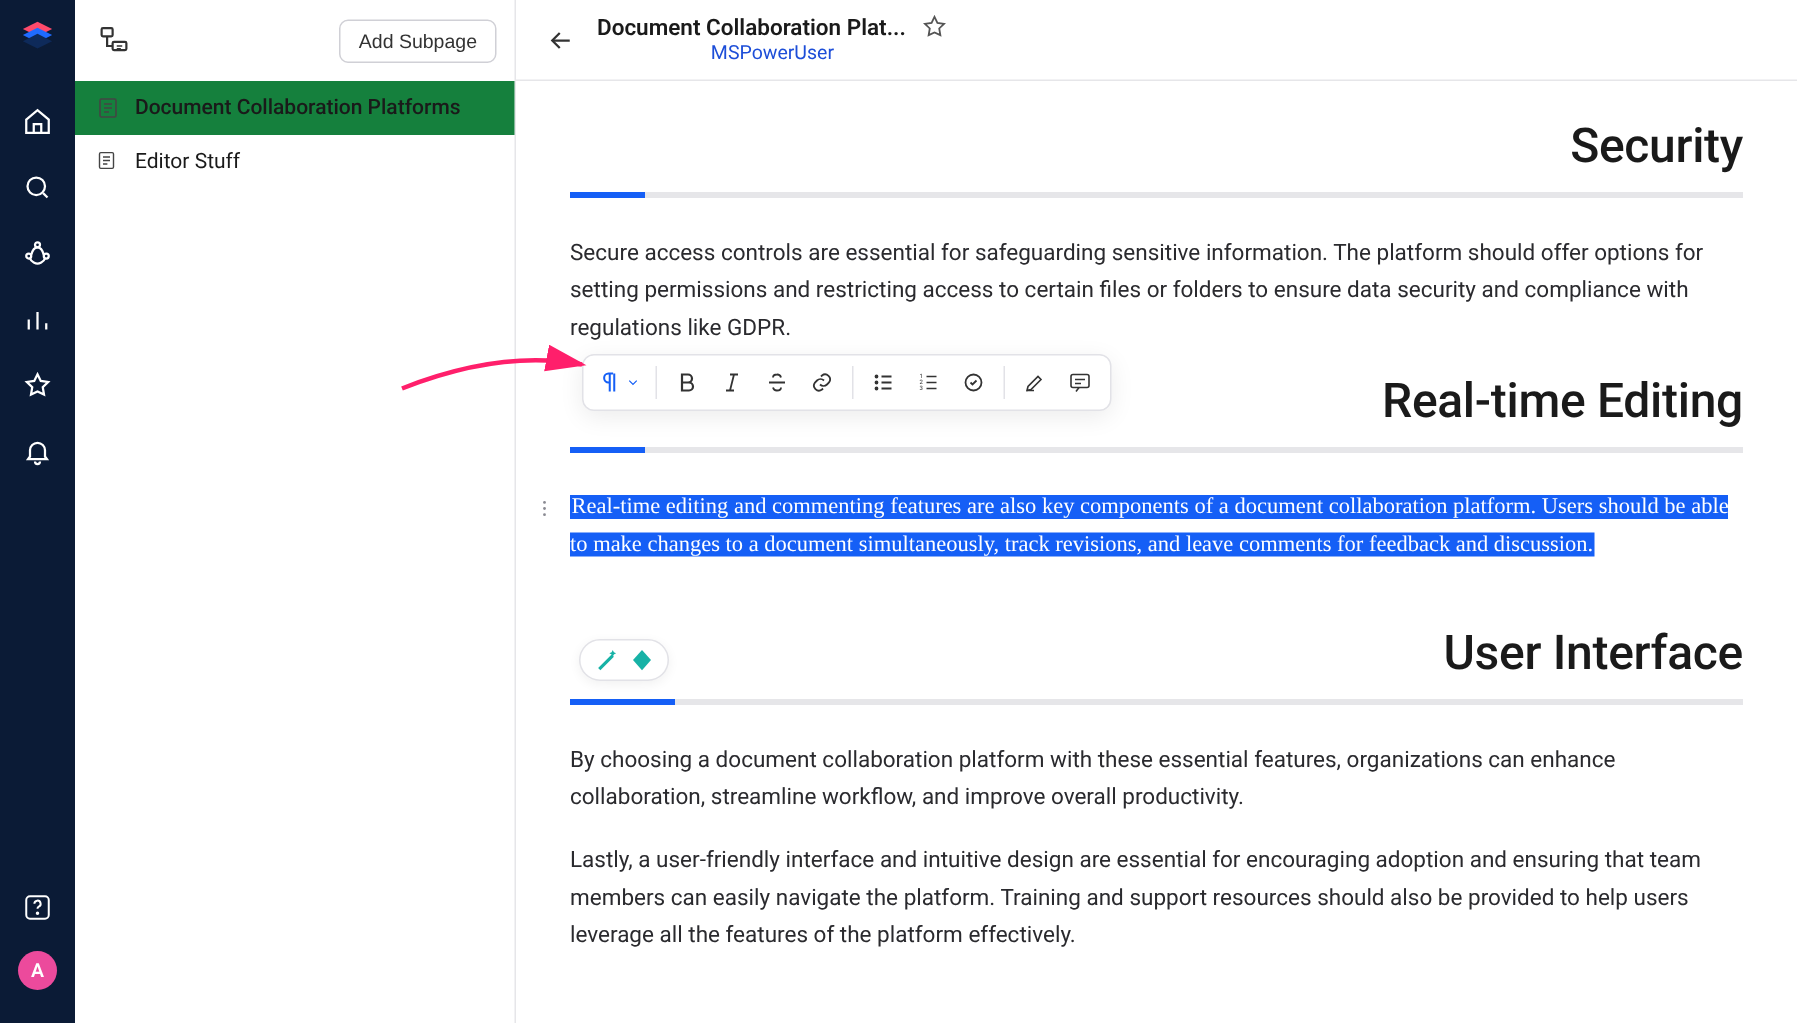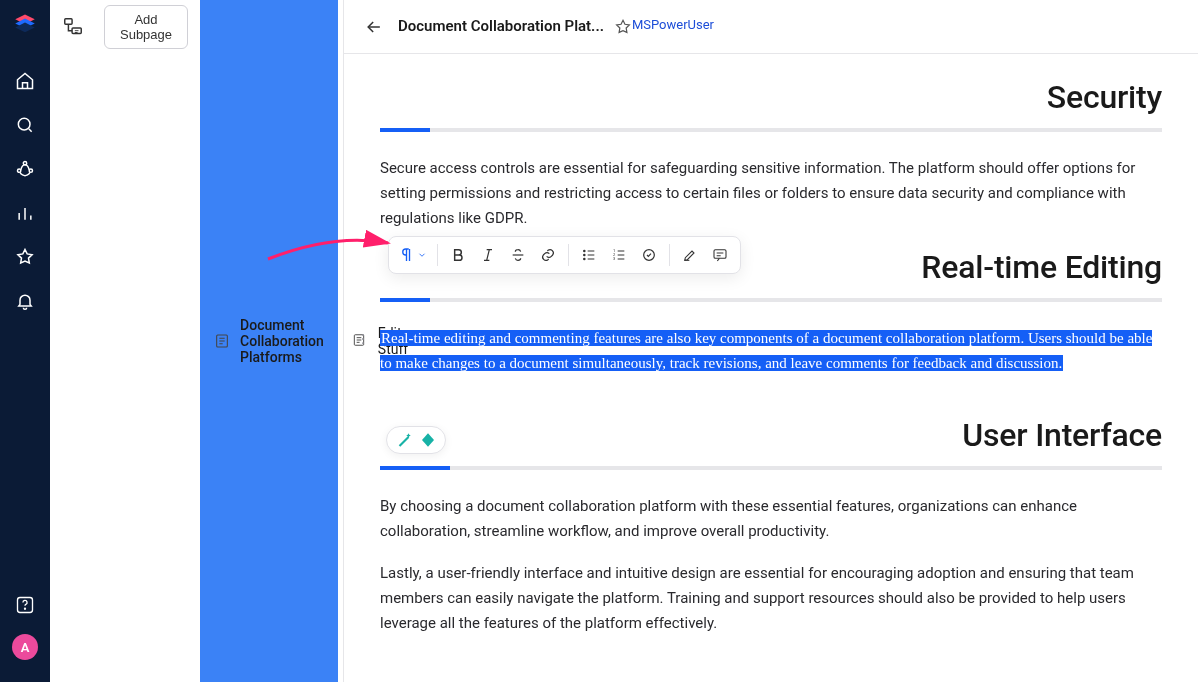--- a/index.html
+++ b/index.html
@@ -6,35 +6,35 @@
 body { font-family: -apple-system, BlinkMacSystemFont, "Segoe UI", Roboto, Helvetica, Arial, sans-serif; background: #fff; color: #1a1a1a; width: 1198px; height: 682px; overflow: hidden; display: flex; }
 
 
 .rail { width: 50px; background: #0b1b36; display: flex; flex-direction: column; align-items: center; padding: 12px 0; gap: 22px; position: relative; }
 .rail .logo { width: 26px; height: 26px; display: flex; align-items: center; justify-content: center; margin-bottom: 10px; }
 .rail .rail-icon { width: 22px; height: 22px; display: flex; align-items: center; justify-content: center; color: #fff; cursor: pointer; }
 .rail .rail-bottom { margin-top: auto; display: flex; flex-direction: column; align-items: center; gap: 18px; padding-bottom: 10px; }
 .rail .avatar { width: 26px; height: 26px; border-radius: 50%; background: #ec4a9c; color: #fff; font-size: 13px; font-weight: 600; display: flex; align-items: center; justify-content: center; }
 
 
-.sidebar { width: 294px; border-right: 1px solid #e6e6e9; display: flex; flex-direction: row; background: #fff; }
+.sidebar { width: 294px; border-right: 1px solid #e6e6e9; display: flex; flex-direction: column; background: #fff; }
 .sidebar-top { display: flex; align-items: center; padding: 10px 12px; gap: 10px; height: 54px; }
 .tree-toggle { width: 28px; height: 28px; display: flex; align-items: center; justify-content: center; color: #333; cursor: pointer; }
 .spacer { flex: 1; }
 .add-subpage { border: 1px solid #d0d0d6; background: #fff; border-radius: 6px; padding: 6px 12px; font-size: 13px; color: #333; cursor: pointer; }
 .sidebar-item { display: flex; align-items: center; gap: 10px; padding: 10px 14px; font-size: 14px; cursor: pointer; }
-.sidebar-item.active { background: #3b82f6; font-weight: 500; align-items: center; }
+.sidebar-item.active { background: #15803d; font-weight: 500; align-items: center; }
 .sidebar-child { }
 .page-icon { width: 16px; height: 16px; color: #444; flex-shrink: 0; }
 
 
 .main { flex: 1; display: flex; flex-direction: column; overflow: hidden; }
 .main-header { display: flex; align-items: center; padding: 8px 20px; height: 54px; border-bottom: 1px solid #e6e6e9; gap: 14px; }
 .back-icon { width: 20px; height: 20px; color: #333; cursor: pointer; }
-.header-titles { display: flex; flex-direction: row; line-height: 1.25; }
+.header-titles { display: flex; flex-direction: column; line-height: 1.25; align-items: center; }
 .header-title-row { display: flex; align-items: center; gap: 10px; }
 .header-title { font-size: 15px; font-weight: 600; color: #1a1a1a; }
 .header-sub { font-size: 13px; color: #1d4ed8; }
 .star-icon { width: 18px; height: 18px; color: #555; cursor: pointer; }
 
 .doc { padding: 24px 36px 40px 36px; overflow-y: auto; flex: 1; position: relative; }
 .h1 { font-size: 32px; font-weight: 500; margin-top: 18px; margin-bottom: 12px; letter-spacing: -0.2px; text-align: right; }
 .h1:first-child { margin-top: 0; }
 .h1-underline { height: 4px; width: 100%; background: linear-gradient(to right, #155ff6 0, #155ff6 50px, #e6e6e9 50px, #e6e6e9 100%); margin-bottom: 24px; }
 .h1-underline.wide { background: linear-gradient(to right, #155ff6 0, #155ff6 70px, #e6e6e9 70px, #e6e6e9 100%); }

